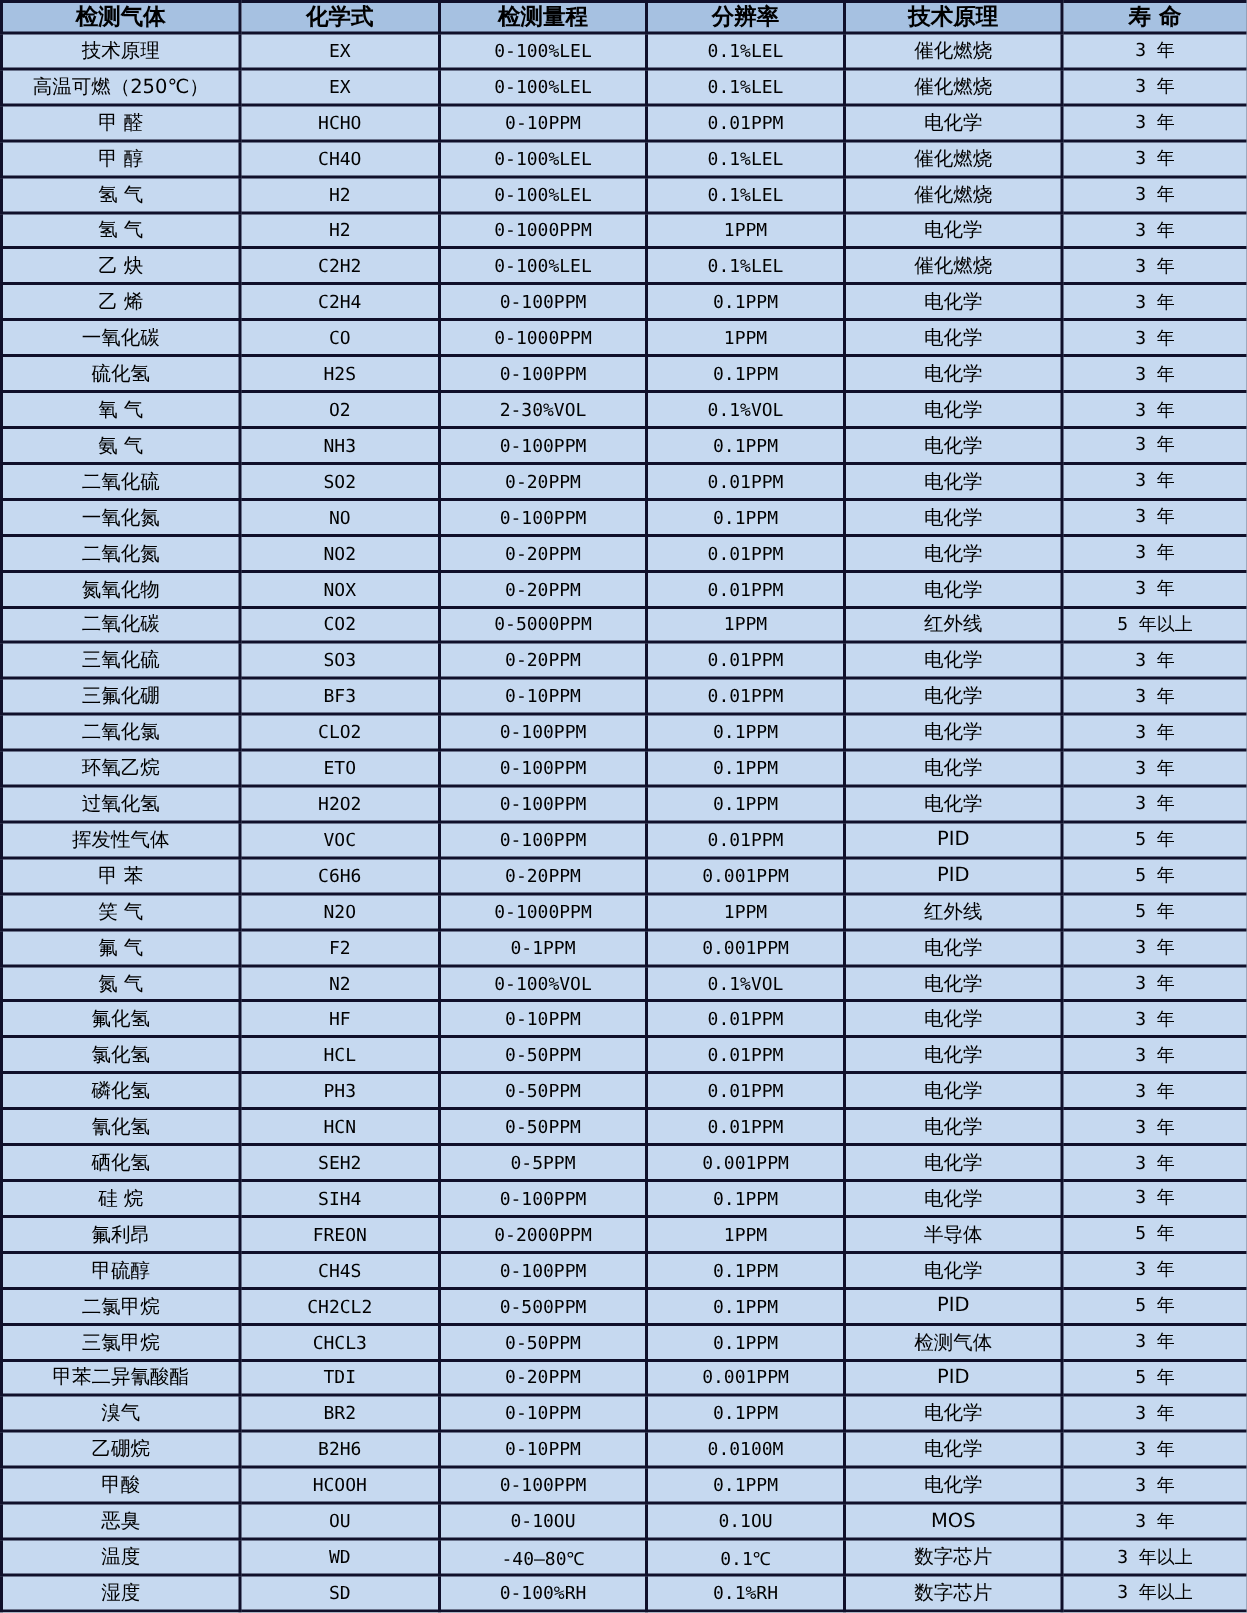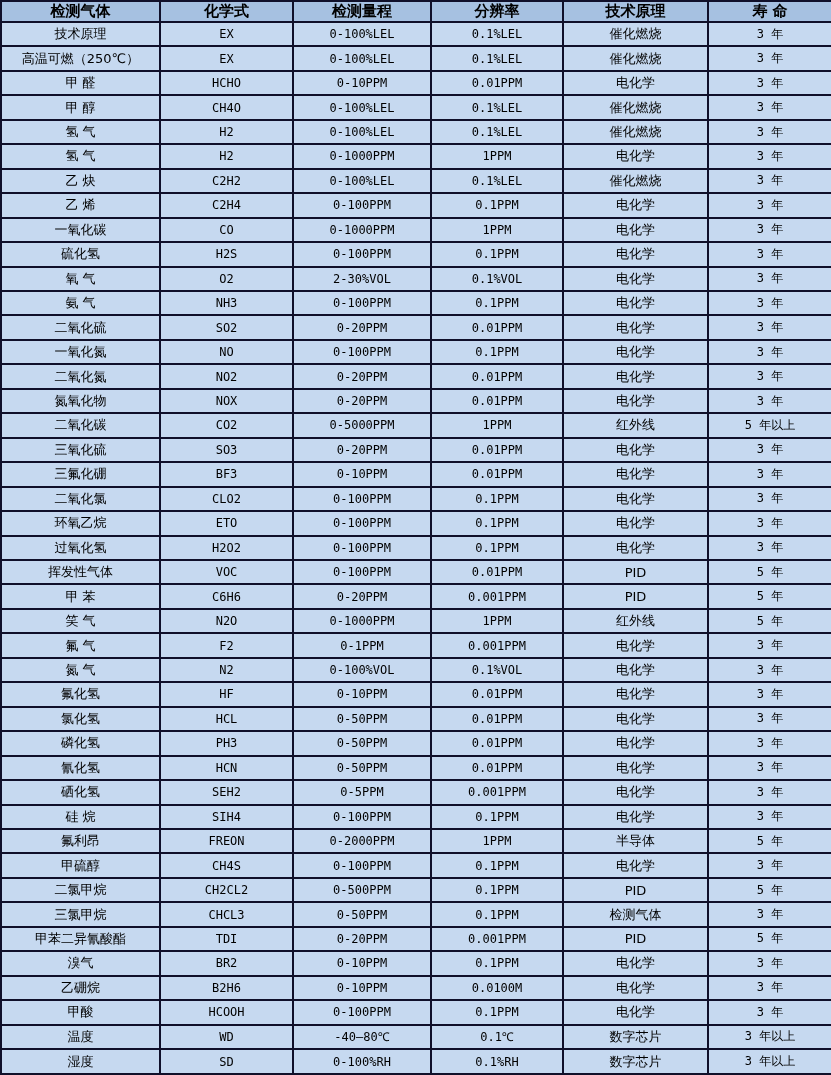--- a/index.html
+++ b/index.html
@@ -403,20 +403,28 @@
       </tr>
       <tr>
         <td class="c-cjk">甲酸</td>
         <td class="c-mono">HCOOH</td>
         <td class="c-mono">0-100PPM</td>
         <td class="c-mono">0.1PPM</td>
         <td class="c-cjk">电化学</td>
         <td class="c-mono">3 年</td>
       </tr>
       <tr>
+        <td class="c-cjk">恶臭</td>
+        <td class="c-mono">OU</td>
+        <td class="c-mono">0-10OU</td>
+        <td class="c-mono">0.1OU</td>
+        <td class="c-cjk">MOS</td>
+        <td class="c-mono">3 年</td>
+      </tr>
+      <tr>
         <td class="c-cjk">温度</td>
         <td class="c-mono">WD</td>
         <td class="c-mono">-40—80℃</td>
         <td class="c-mono">0.1℃</td>
         <td class="c-cjk">数字芯片</td>
         <td class="c-mono">3 年以上</td>
       </tr>
       <tr>
         <td class="c-cjk">湿度</td>
         <td class="c-mono">SD</td>

